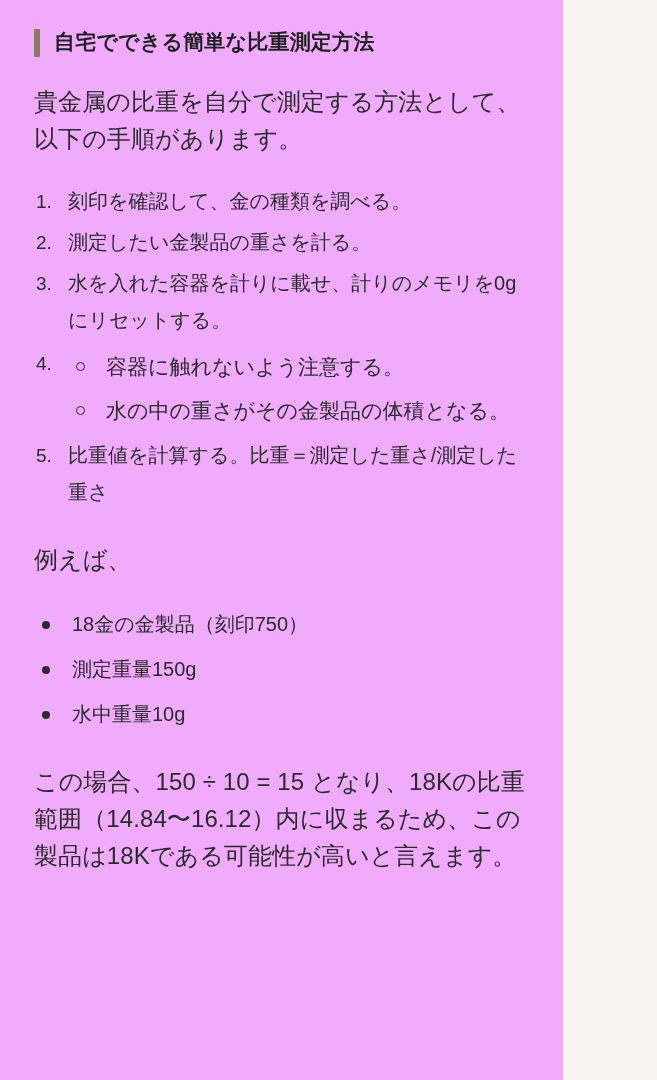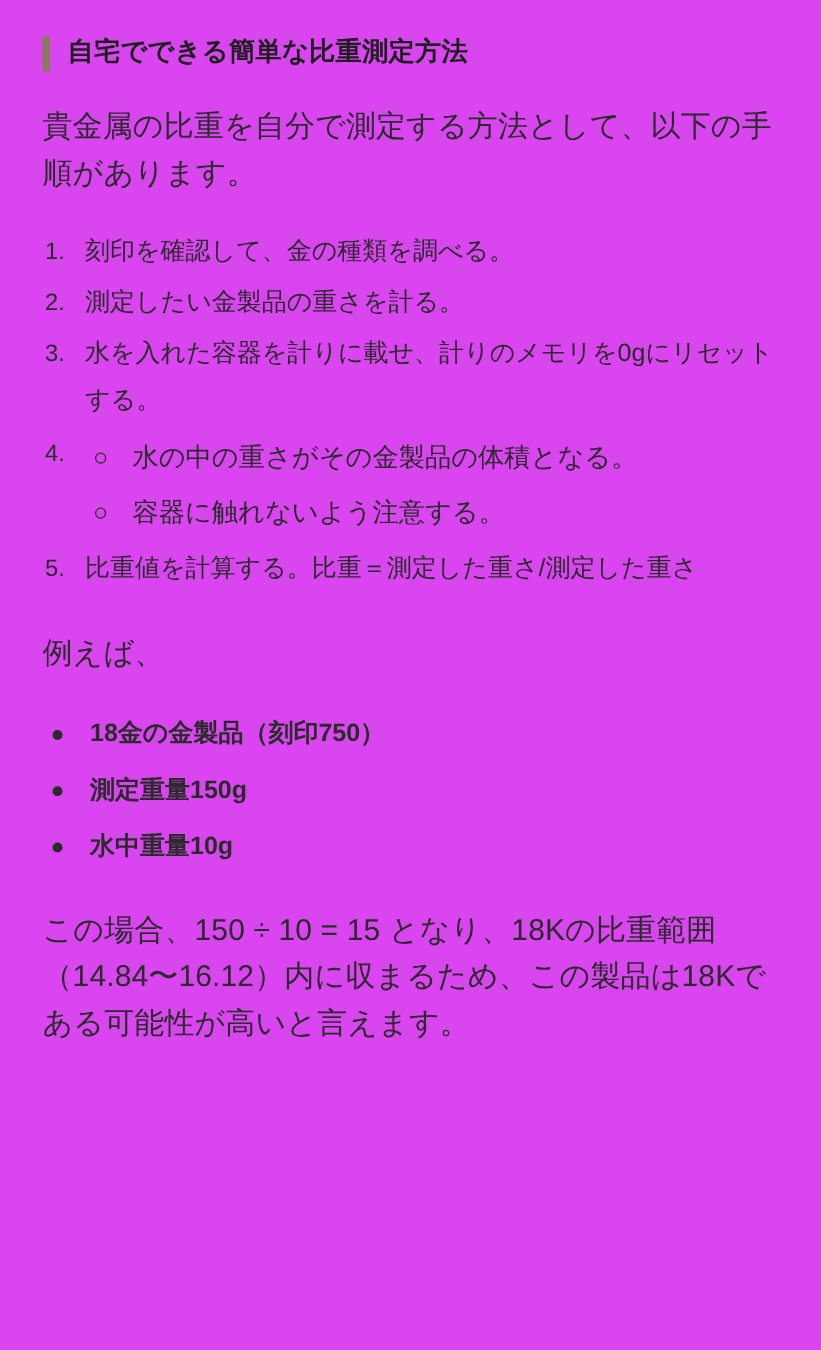--- a/index.html
+++ b/index.html
@@ -8,25 +8,25 @@
   }
   body {
     width: 657px;
     min-height: 1080px;
     background: #f7f5f0;
     font-family: "Liberation Sans", "DejaVu Sans", sans-serif;
     color: #2b2b2b;
     -webkit-font-smoothing: antialiased;
   }
   .page {
-    width: 657px;
+    width: 563px;
     min-height: 1080px;
     box-sizing: border-box;
     padding: 22px 34px 8px 34px;
-    background: #d946ef;
+    background: #f0abfc;
   }
 
   
   .heading {
     display: flex;
     align-items: flex-start;
     margin: 6px 0 0 0;
     padding: 0;
   }
   .heading .accent-bar {
@@ -111,21 +111,20 @@
     border: 1.6px solid #2b2b2b;
     border-radius: 50%;
     box-sizing: border-box;
   }
 
   
   ul.bullets {
     margin: 24px 0 0 0;
     padding-left: 0;
     list-style: none;
-    font-weight: bold;
   }
   ul.bullets > li {
     position: relative;
     font-size: 20px;
     line-height: 45px;
     padding-left: 38px;
     color: #2b2b2b;
   }
   ul.bullets > li::before {
     content: "";
@@ -155,22 +154,22 @@
       <span class="step-text">刻印を確認して、金の種類を調べる。</span>
     </li>
     <li>
       <span class="step-text">測定したい金製品の重さを計る。</span>
     </li>
     <li>
       <span class="step-text">水を入れた容器を計りに載せ、計りのメモリを0gにリセットする。</span>
     </li>
     <li>
       <ul class="substeps">
+        <li>容器に触れないよう注意する。</li>
         <li>水の中の重さがその金製品の体積となる。</li>
-        <li>容器に触れないよう注意する。</li>
       </ul>
     </li>
     <li>
       <span class="step-text">比重値を計算する。比重＝測定した重さ/測定した重さ</span>
     </li>
   </ol>
 
   <p class="para tight">例えば、</p>
 
   <ul class="bullets">

